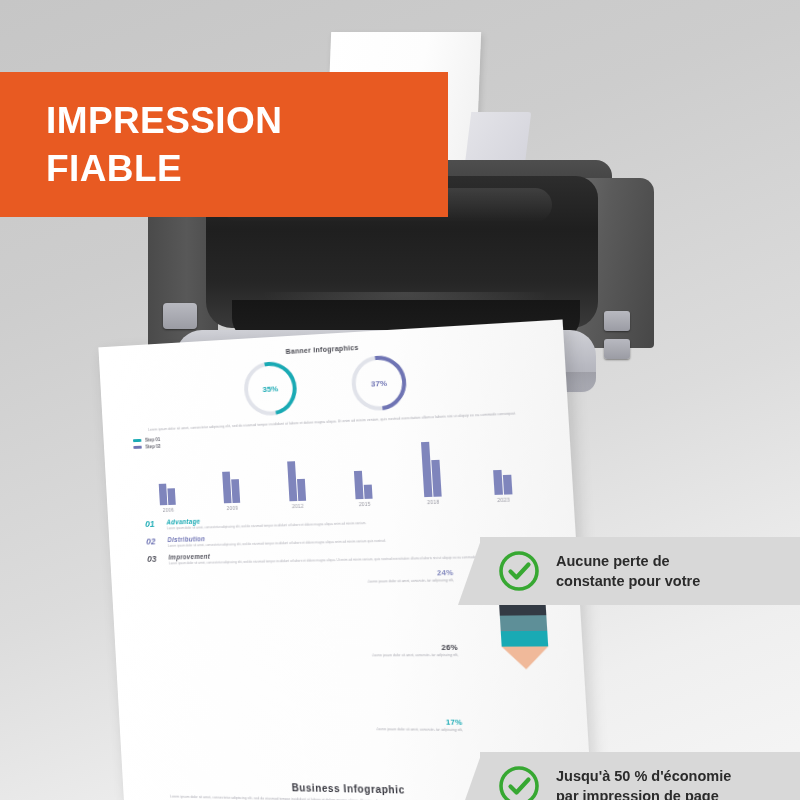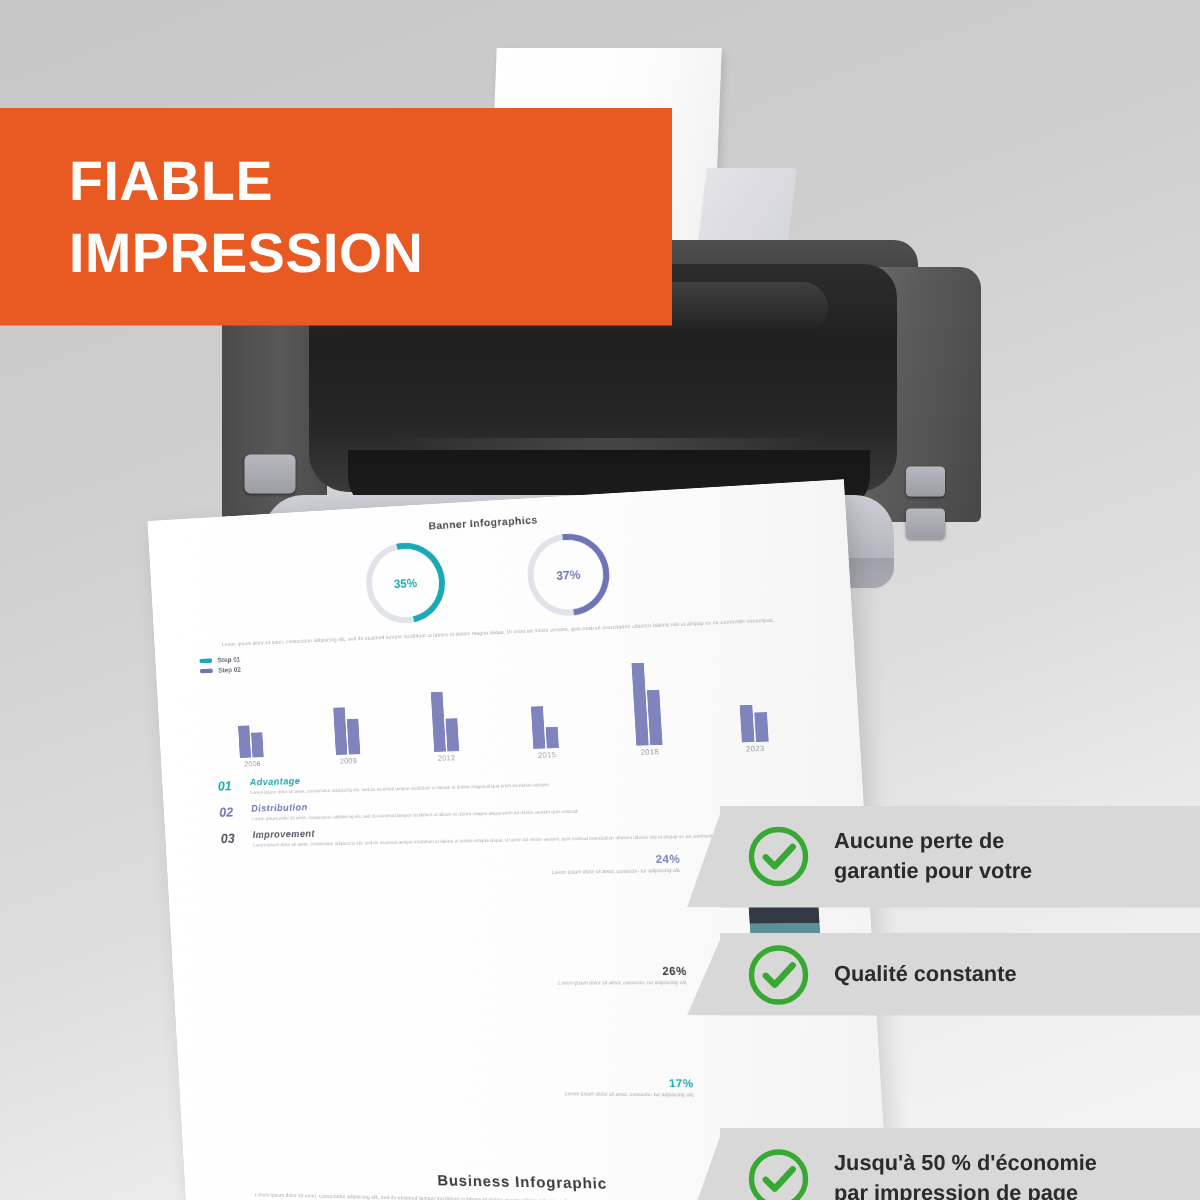--- a/index.html
+++ b/index.html
@@ -362,45 +362,36 @@
         <div class="tip"></div>
       </div>
     </div>
 
     <div class="biz-title">Business Infographic</div>
     <div class="biz-sub">Lorem ipsum dolor sit amet, consectetur adipiscing elit, sed do eiusmod tempor incididunt ut labore et dolore magna aliqua. Ut enim ad minim veniam, quis nostrud exercitation ullamco laboris nisi ut aliquip ex ea commodo consequat.</div>
 
   </div>
 
   <div class="banner">
+    <div class="l">IMPRESSION</div>
     <div class="l">FIABLE</div>
-    <div class="l">IMPRESSION</div>
   </div>
 
 
   <div class="feat f2">
     <span class="check">
       <svg viewBox="0 0 42 42" width="42" height="42">
         <circle cx="21" cy="21" r="18" fill="none" stroke="#37a832" stroke-width="3.6"></circle>
         <path d="M12.5 21.5l6 6 12-13" fill="none" stroke="#37a832" stroke-width="4.2" stroke-linecap="round" stroke-linejoin="round"></path>
       </svg>
     </span>
     <span class="txt">Aucune perte de
-garantie pour votre</span>
+constante pour votre</span>
   </div>
 
-  <div class="feat f3">
-    <span class="check">
-      <svg viewBox="0 0 42 42" width="42" height="42">
-        <circle cx="21" cy="21" r="18" fill="none" stroke="#37a832" stroke-width="3.6"></circle>
-        <path d="M12.5 21.5l6 6 12-13" fill="none" stroke="#37a832" stroke-width="4.2" stroke-linecap="round" stroke-linejoin="round"></path>
-      </svg>
-    </span>
-    <span class="txt">Qualité constante</span>
-  </div>
 
   <div class="feat f4">
     <span class="check">
       <svg viewBox="0 0 42 42" width="42" height="42">
         <circle cx="21" cy="21" r="18" fill="none" stroke="#37a832" stroke-width="3.6"></circle>
         <path d="M12.5 21.5l6 6 12-13" fill="none" stroke="#37a832" stroke-width="4.2" stroke-linecap="round" stroke-linejoin="round"></path>
       </svg>
     </span>
     <span class="txt">Jusqu'à 50 % d'économie
 par impression de page</span>

